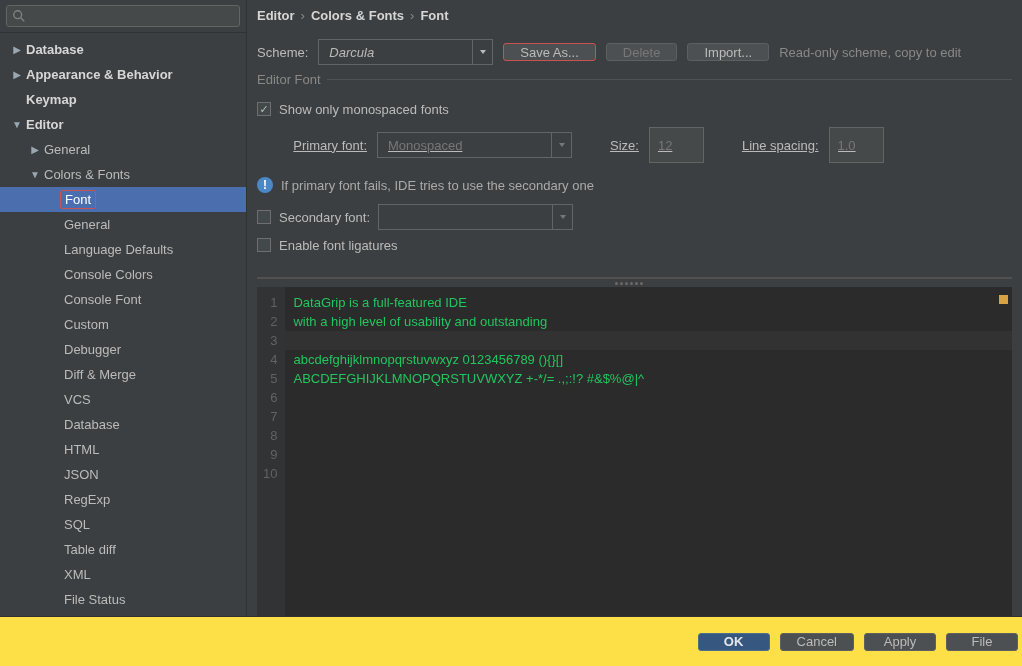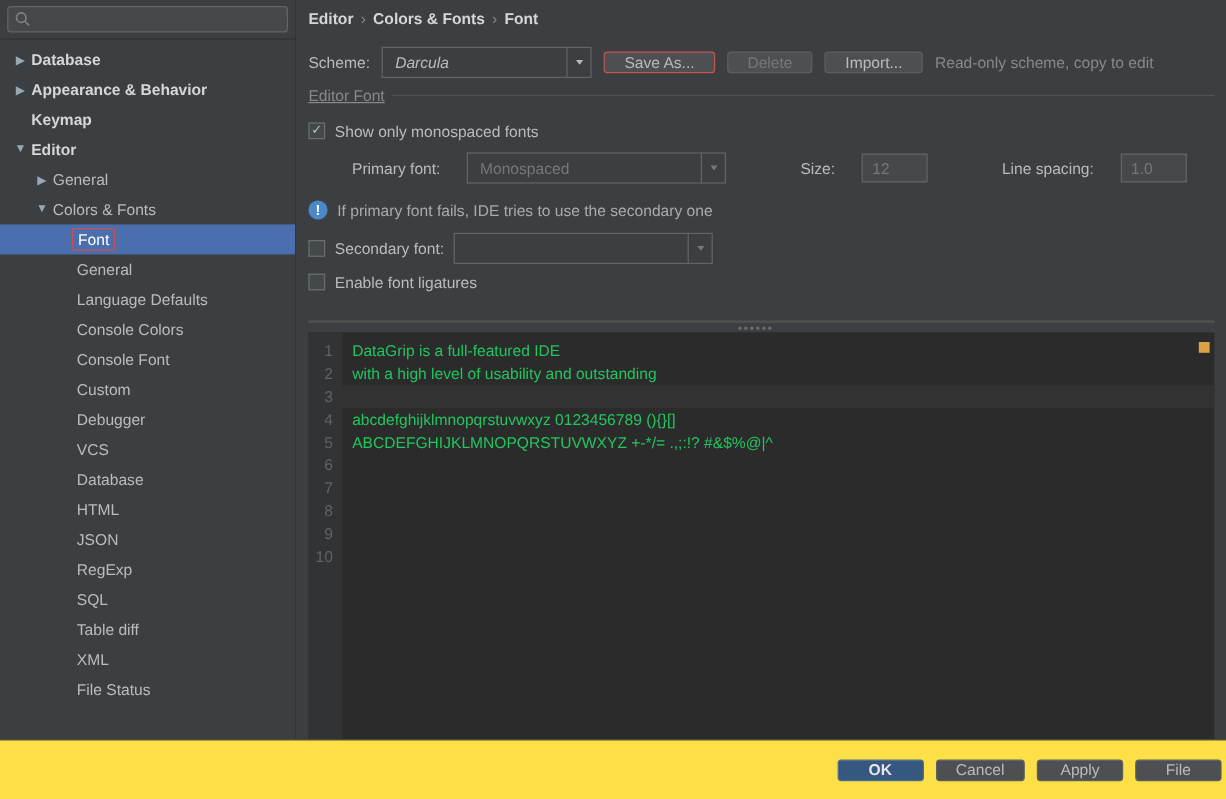--- a/index.html
+++ b/index.html
@@ -35,32 +35,32 @@
 .dropdown { display: flex; align-items: center; background: #3c3f41; border: 1px solid #646464; height: 26px; }
 .dropdown-text { padding: 0 10px; flex: 1; }
 .dropdown-btn { width: 20px; height: 100%; border-left: 1px solid #646464; display: flex; align-items: center; justify-content: center; }
 .scheme-dd { width: 175px; font-style: italic; }
 .btn { background: #4c5052; border: 1px solid #5e6060; color: #bbb; height: 18px; padding: 0 16px; border-radius: 3px; cursor: pointer; display: inline-flex; align-items: center; justify-content: center; }
 .btn.highlighted { border: 1px solid #c75450; }
 .btn.disabled { color: #777; }
 .readonly-note { color: #888; }
 
 .fieldset { border: none; border-top: 1px solid #515151; margin: 0 10px; padding: 10px 0; }
-.fieldset-legend { color: #888; padding: 0 6px; margin-left: -6px; background: #3c3f41; position: relative; top: -18px; display: inline-block; text-decoration: underline; }
+.fieldset-legend { color: #888; padding: 0 6px; margin-left: -6px; background: #3c3f41; position: relative; top: -18px; display: inline-block; }
 .fieldset-body { margin-top: -10px; }
 
 .check-row { display: flex; align-items: center; gap: 8px; height: 28px; }
 .checkbox { width: 14px; height: 14px; border: 1px solid #6e6e6e; display: inline-flex; align-items: center; justify-content: center; background: #43494a; }
 .checkbox.checked::after { content: "✓"; color: #bbb; font-size: 11px; line-height: 1; }
 
-.font-row { display: flex; align-items: center; gap: 22px; padding: 4px 0 10px 0; }
+.font-row { display: flex; align-items: center; gap: 10px; padding: 4px 0 10px 0; text-decoration: underline; }
 .font-row .label.right { text-align: right; min-width: 110px; }
-.text-input { background: #45494a; border: 1px solid #646464; height: 24px; color: #bbb; padding: 0 8px; }
+.text-input { background: #45494a; border: 1px solid #646464; height: 36px; color: #bbb; padding: 0 8px; }
 .text-input.disabled { color: #777; }
-.font-dd { width: 216px; justify-content: flex-end; }
+.font-dd { width: 195px; justify-content: flex-end; }
 .size-input { width: 55px; }
 .spacing-input { width: 55px; }
 
 .info-row { display: flex; align-items: center; gap: 8px; color: #aaa; padding: 4px 0 10px 0; }
 .info-icon { width: 16px; height: 16px; border-radius: 50%; background: #4a88c7; color: #fff; font-weight: bold; display: inline-flex; align-items: center; justify-content: center; font-size: 12px; }
 
 .preview-wrap { margin: 8px 10px 0 10px; border-top: 2px solid #515151; position: relative; padding-top: 8px; flex: 1; display: flex; }
 .preview-handle { position: absolute; top: 3px; left: 50%; transform: translateX(-50%); width: 40px; height: 3px; display: flex; gap: 2px; }
 .preview-handle span { width: 3px; height: 3px; background: #6a6a6a; border-radius: 50%; }
 .editor-preview { flex: 1; background: #2b2b2b; display: flex; font-family: "Consolas", monospace; font-size: 12px; overflow: hidden; position: relative; }
@@ -132,20 +132,23 @@
           <span class="tree-label">Console Colors</span>
         </div>
       <div class="tree-row ind3">
           <span class="tree-label">Console Font</span>
         </div>
       <div class="tree-row ind3">
           <span class="tree-label">Custom</span>
         </div>
       <div class="tree-row ind3">
           <span class="tree-label">Debugger</span>
+        </div>
+      <div class="tree-row ind3">
+          <span class="tree-label">Diff &amp; Merge</span>
         </div>
       <div class="tree-row ind3">
           <span class="tree-label">VCS</span>
         </div>
       <div class="tree-row ind3">
           <span class="tree-label">Database</span>
         </div>
       <div class="tree-row ind3">
           <span class="tree-label">HTML</span>
         </div>

